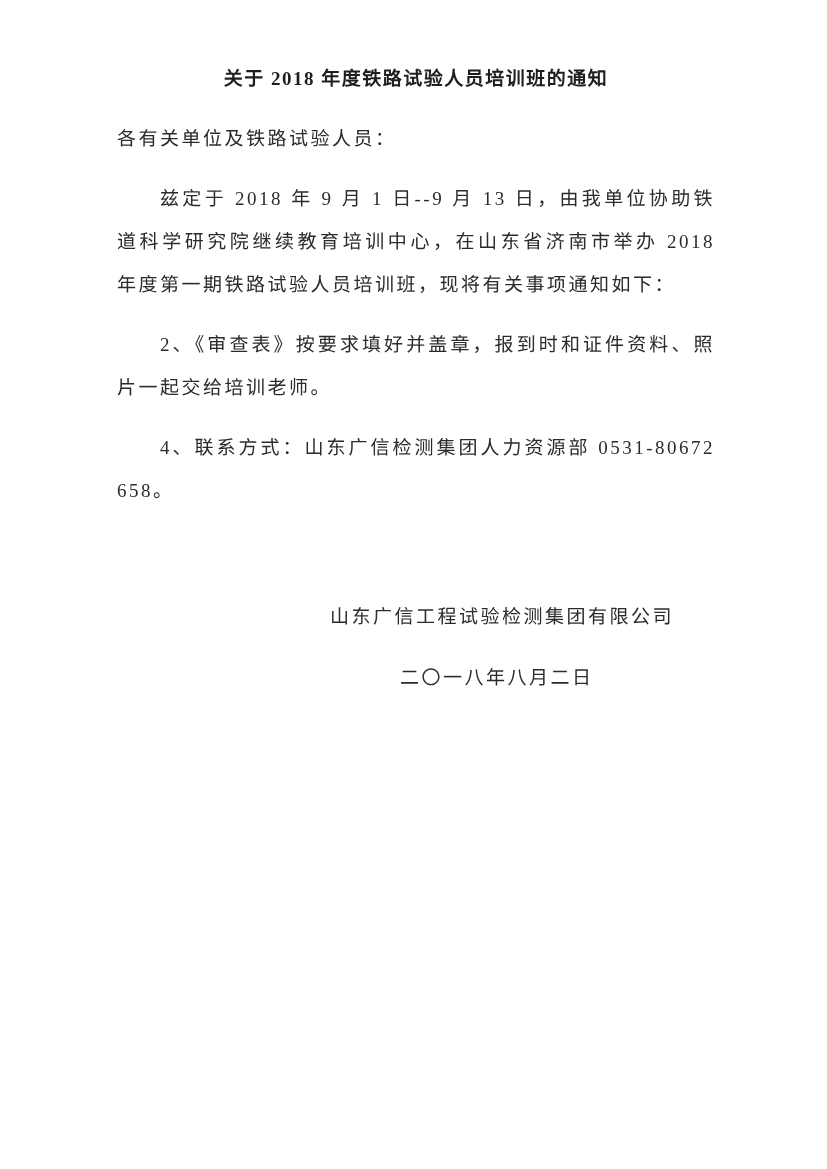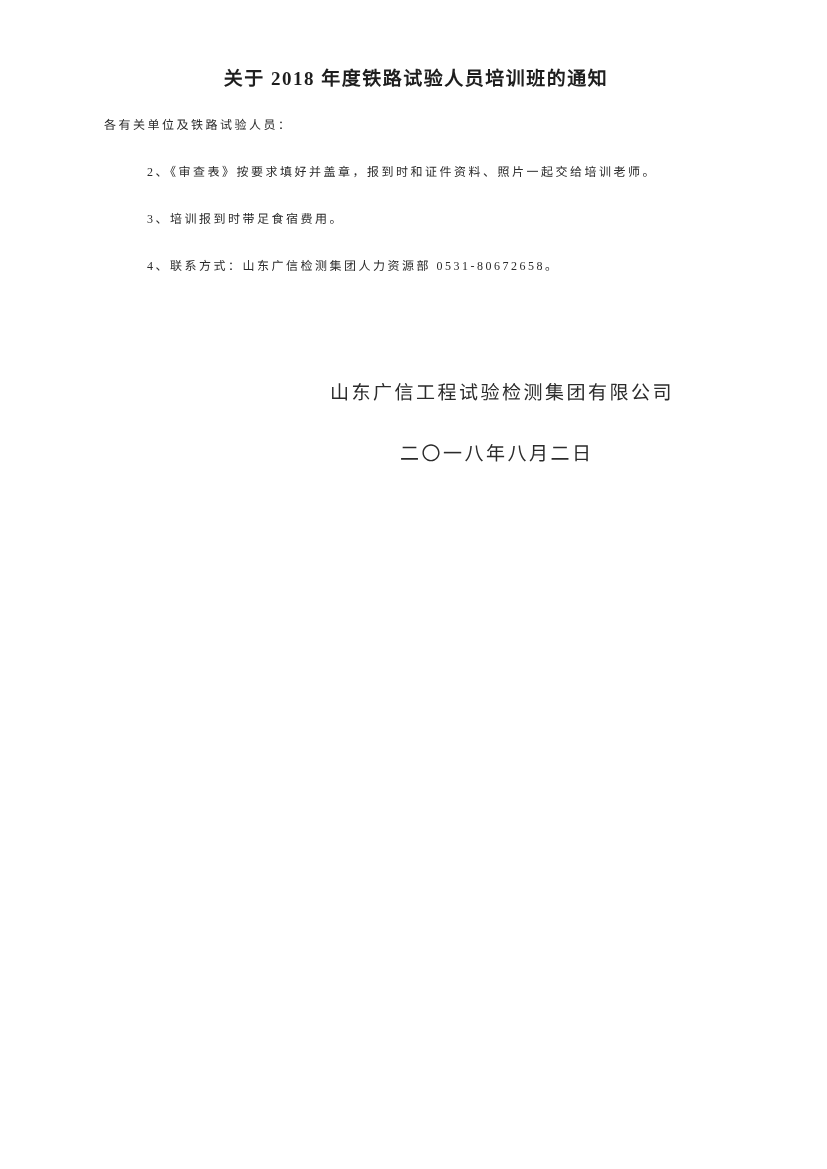--- a/index.html
+++ b/index.html
@@ -24,22 +24,22 @@
     margin: 0;
     font-size: 19px;
     font-weight: bold;
     line-height: 43px;
     text-align: center;
     letter-spacing: 1.5px;
     color: #1e1e1e;
     font-family: "Liberation Serif", "DejaVu Serif", serif;
   }
   p.body-line {
-    margin: 4px;
-    font-size: 12px;
+    margin: 17px;
+    font-size: 19px;
     line-height: 43px;
     letter-spacing: 2.5px;
     text-align: justify;
     text-justify: inter-character;
     word-break: break-all;
   }
   .salutation { margin-top: 22px; }
   .indent { text-indent: 43px; }
   .intro { margin-top: 21px; }
   .bold-run { font-weight: bold; color: #1a1a1a; }
@@ -56,25 +56,25 @@
 </style>
 </head>
 <body>
 
 <div class="page">
 
   <h1 class="doc-title">关于 2018 年度铁路试验人员培训班的通知</h1>
 
   <p class="body-line salutation">各有关单位及铁路试验人员：</p>
 
+  <p class="body-line indent intro">兹定于 2018 年 9 月 1 日--9 月 13 日，由我单位协助铁道科学研究院继续教育培训中心，在山东省济南市举办 2018 年度第一期铁路试验人员培训班，现将有关事项通知如下：</p>
 
 
   <p class="body-line indent">2、《审查表》按要求填好并盖章，报到时和证件资料、照片一起交给培训老师。</p>
 
-  <p class="body-line indent">3、培训报到时带足食宿费用。</p>
 
   <p class="body-line indent">4、联系方式：山东广信检测集团人力资源部 0531-80672658。</p>
 
 
 
   <div class="signature-block">
     <p class="sig-line sig-company">山东广信工程试验检测集团有限公司</p>
     <p class="sig-line sig-date">二〇一八年八月二日</p>
   </div>
 

